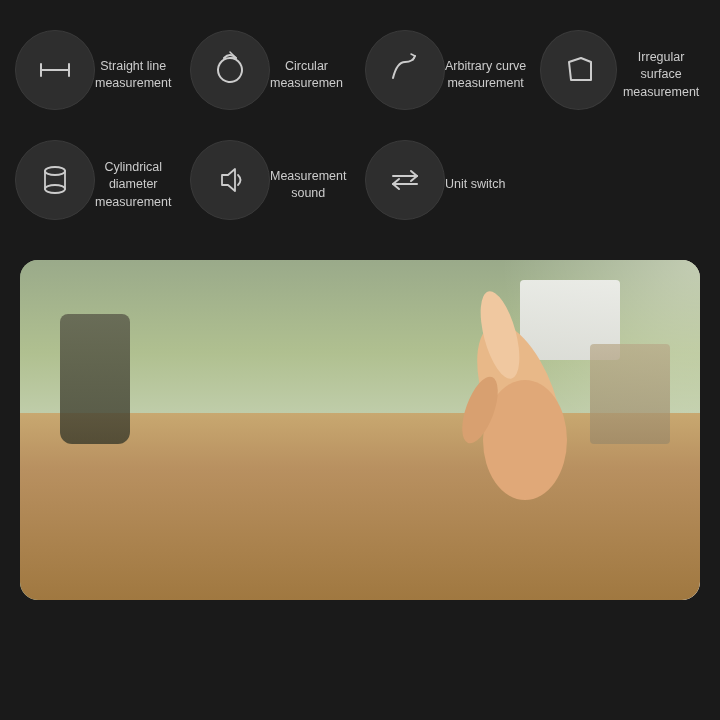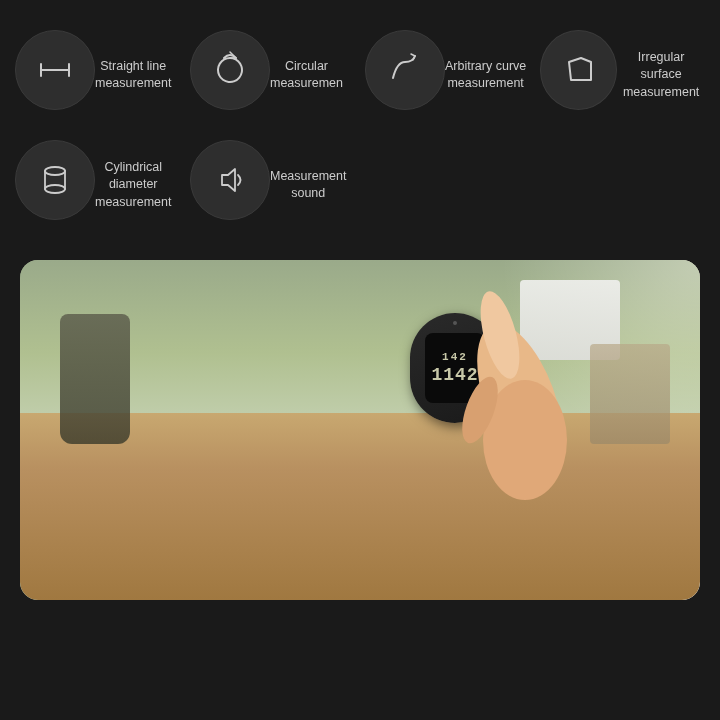--- a/index.html
+++ b/index.html
@@ -275,49 +275,51 @@
     <div class="feature-item">
       <div class="icon-circle">
         <svg width="44" height="44" viewBox="0 0 44 44">
           <polygon points="14,17 20,17 27,11 27,33 20,27 14,27" stroke="#ccc" stroke-width="1.8" fill="none"></polygon>
           <path d="M30 17 Q35 22 30 27" stroke="#ccc" stroke-width="1.8" fill="none"></path>
         </svg>
       </div>
       <span class="feature-label">Measurement<br>sound</span>
     </div>
 
+    <div class="feature-item">
+      <div class="icon-circle">
+        <svg width="44" height="44" viewBox="0 0 44 44">
+          <line x1="10" y1="18" x2="34" y2="18" stroke="#ccc" stroke-width="2"></line>
+          <polyline points="28,13 34,18 28,23" stroke="#ccc" stroke-width="2" fill="none"></polyline>
+          <line x1="34" y1="26" x2="10" y2="26" stroke="#ccc" stroke-width="2"></line>
+          <polyline points="16,21 10,26 16,31" stroke="#ccc" stroke-width="2" fill="none"></polyline>
+        </svg>
+      </div>
+      <span class="feature-label">Unit switch</span>
+    </div>
 
   </div>
 </div>
 
 <div class="photo-container">
   <div class="photo-scene">
 
     <div class="wall-bg"></div>
 
     <div class="light-overlay"></div>
 
     <div class="table-edge"></div>
     <div class="table-surface"></div>
 
     <div class="vase-left"></div>
 
     <div class="white-obj"></div>
 
     <div class="box-right"></div>
 
-    <div class="device">
-      <div class="device-body">
-        <div class="device-indicator"></div>
-        <div class="device-screen">
-          <div class="device-display-top">142</div>
-          <div class="device-display-main">1142</div>
-        </div>
-      </div>
-    </div>
 
     <svg style="position:absolute; top:20px; right:100px; width:240px; height:300px;" viewBox="0 0 240 300">
 
       <ellipse cx="160" cy="120" rx="35" ry="80" fill="#e8b888" transform="rotate(-20, 160, 120)"></ellipse>
 
       <ellipse cx="140" cy="55" rx="16" ry="45" fill="#f0c8a0" transform="rotate(-15, 140, 55)"></ellipse>
 
       <ellipse cx="165" cy="160" rx="42" ry="60" fill="#e0a878"></ellipse>
 
       <ellipse cx="120" cy="130" rx="14" ry="35" fill="#d8a070" transform="rotate(20, 120, 130)"></ellipse>

